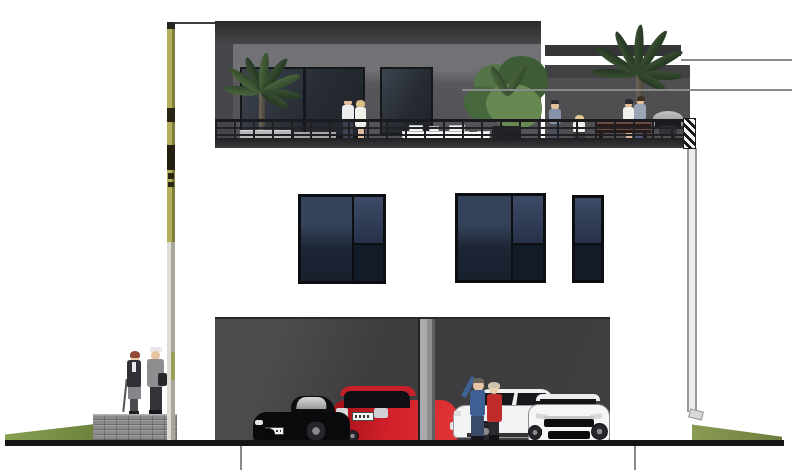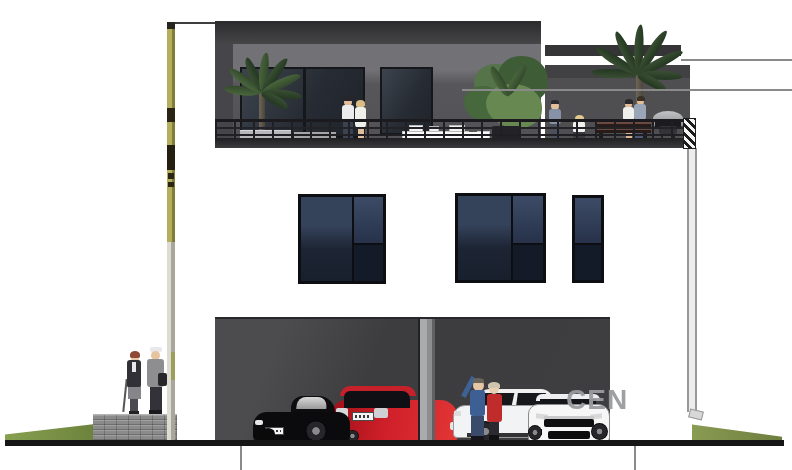--- a/index.html
+++ b/index.html
@@ -257,21 +257,20 @@
       <i class="a" style="left:16px;top:22px;width:50px;height:3px;background:#c9c9cb"></i>
       <i class="a" style="left:16px;top:25px;width:50px;height:8px;background:#0e0e10;border-radius:2px"></i>
       <i class="a" style="left:20px;top:37px;width:42px;height:8px;background:#0b0b0d;border-radius:2px"></i>
       <i class="a" style="left:6px;top:35px;width:8px;height:6px;background:#1a1a1c"></i>
       <i class="a" style="left:68px;top:35px;width:8px;height:6px;background:#1a1a1c"></i>
       <i class="a wheel" style="left:0;top:31px;width:14px;height:15px"></i>
       <i class="a wheel" style="left:63px;top:29px;width:17px;height:17px"></i>
     </div>
   </div>
 
-  <div class="a wm" style="left:566px;top:384px;z-index:5">CEN</div>
 
   <div class="a downspout" style="left:687px;top:148px;width:10px;height:264px;z-index:2"></div>
   <div class="a" style="left:689px;top:410px;width:14px;height:9px;background:#d8d8d8;border:1px solid #98989a;transform:rotate(14deg);z-index:2"></div>
   <div class="a grassR" style="left:692px;top:422px;width:90px;height:18px;z-index:3"></div>
 
   <div class="a grassL" style="left:5px;top:422px;width:88px;height:18px;z-index:3"></div>
   <div class="a masonry" style="left:93px;top:414px;width:84px;height:27px;z-index:3"></div>
 
   <div class="a" style="left:124px;top:346px;width:46px;height:69px;z-index:4">
 

